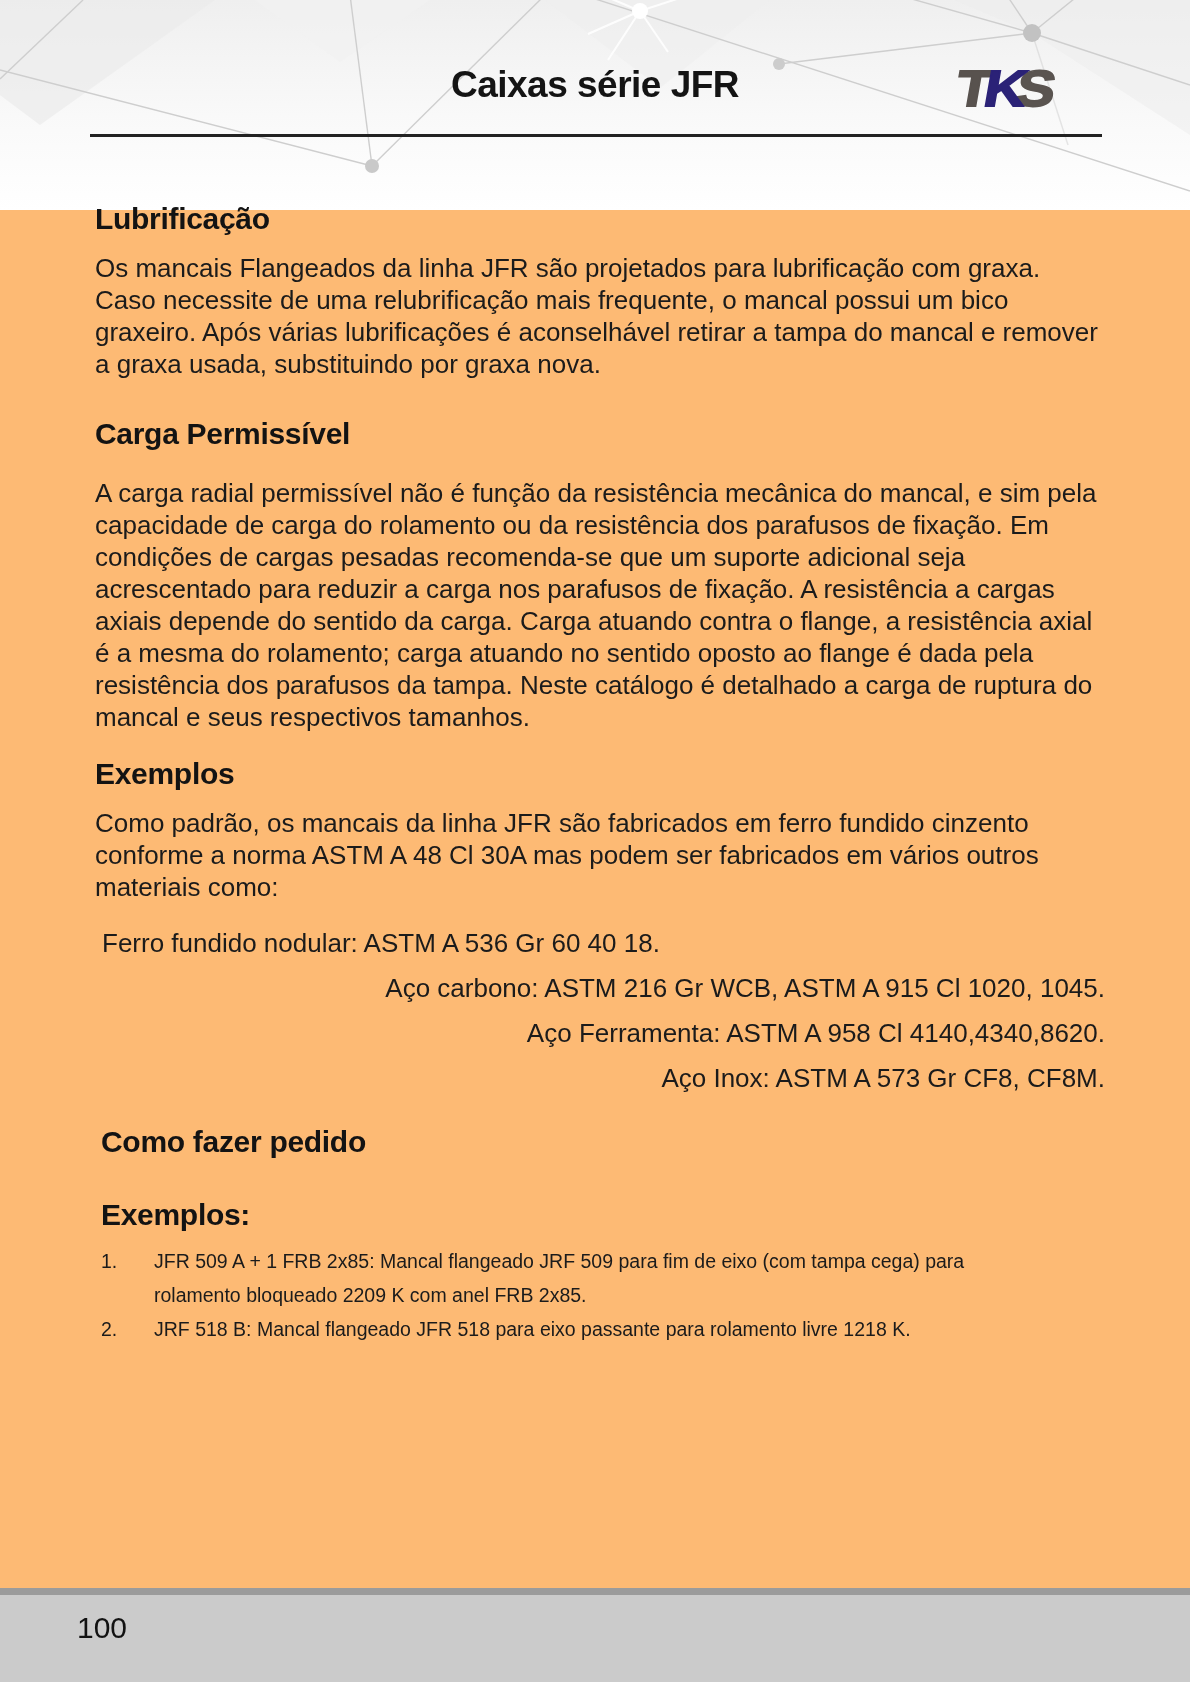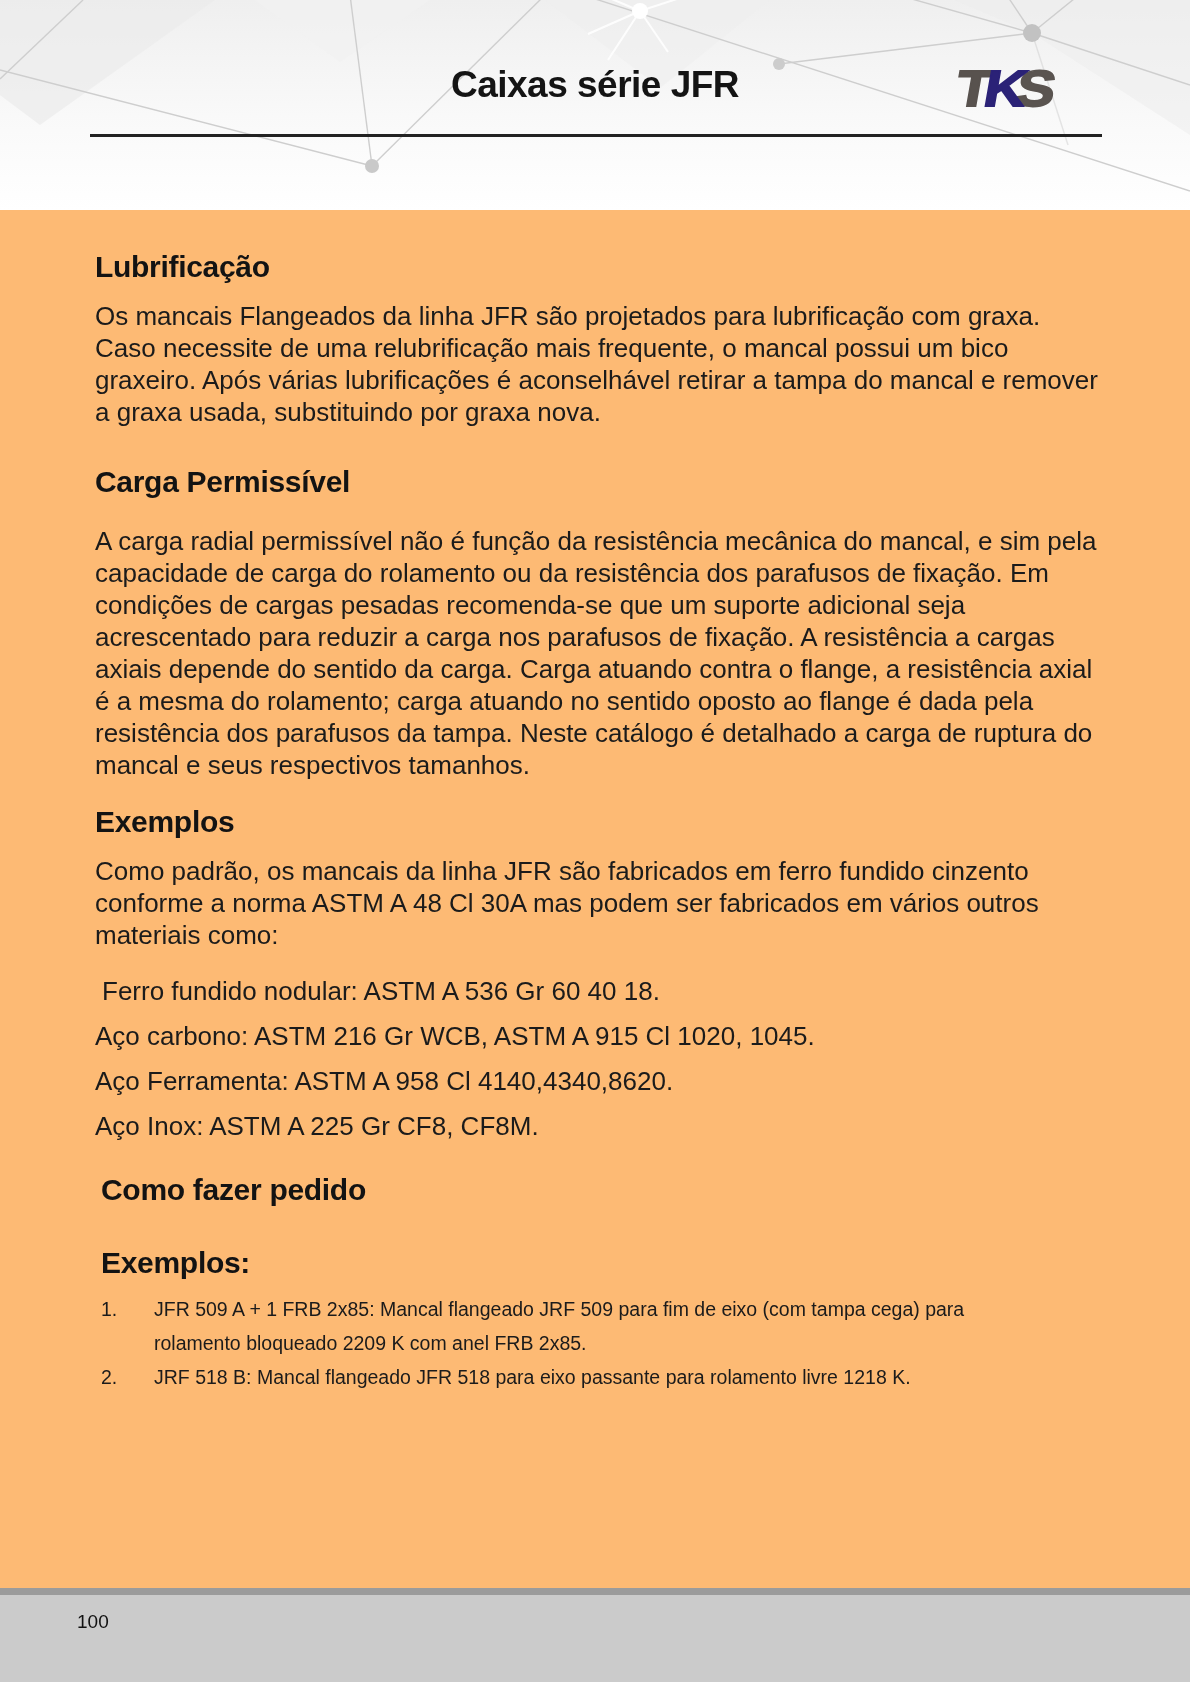--- a/index.html
+++ b/index.html
@@ -39,55 +39,55 @@
   .logo .lt { color:#58524e; -webkit-text-stroke:2px #58524e; }
   .logo .lk { color:#2b2277; -webkit-text-stroke:2px #2b2277; position:relative; z-index:2; }
   .logo .ls { color:#5a5450; -webkit-text-stroke:2px #5a5450; position:relative; z-index:1; margin-left:-3px; }
   .header-rule {
     position:absolute; top:134px; left:90px; width:1012px; height:3px;
     background:#222222;
   }
   
   .content {
     position:relative; z-index:1;
-    padding:111px 85px 0 95px;
+    padding:63px 85px 0 95px;
   }
   h2 {
     font-size:30px; font-weight:bold; line-height:38px; color:#131313;
     letter-spacing:-0.3px;
   }
   .content p {
     font-size:26px; line-height:32px; color:#1b1b1b;
   }
   .p-after-h { margin-top:14px; }
   .sec-carga   { margin-top:35px; }
   .carga-body  { margin-top:24px; }
   .sec-materiais { margin-top:22px; }
   .mat-item-first { margin-top:24px;margin-left:7px; }
-  .mat-item { margin-top:13px; }
+  .mat-item { margin-top:13px;text-align:right; }
   .sec-pedido { margin-top:29px; margin-left:6px; }
   .pedido-body { margin-top:20px; }
   .sec-exemplos { margin-top:35px; margin-left:6px; }
   .examples-list { margin-top:10px; list-style:none; }
   .examples-list li {
     display:flex; align-items:flex-start;
     font-size:19.5px; line-height:34px; color:#1b1b1b;
   }
   .examples-list .num { flex:0 0 53px; }
   .examples-list .itext { flex:1 1 auto; padding-right:60px; }
   
   .footer {
     position:absolute; left:0; bottom:0; width:1190px; height:94px;
     background:#cbcbcb;
     border-top:7px solid #9b9b9b;
     z-index:1;
   }
   .page-number {
     margin:16px 0 0 77px;
-    font-size:19px; color:#121212;
+    font-size:30px; color:#121212;
   }
 </style>
 </head>
 <body>
 
 <div class="page">
 
   <svg class="mesh" viewBox="0 0 1190 232" xmlns="http://www.w3.org/2000/svg" aria-hidden="true">
     <defs>
       <linearGradient id="fade" x1="0" y1="0" x2="0" y2="1">
@@ -146,21 +146,21 @@
       <h2>Carga Permissível</h2>
       <p class="carga-body">A carga radial permissível não é função da resistência mecânica do mancal, e sim pela capacidade de carga do rolamento ou da resistência dos parafusos de fixação. Em condições de cargas pesadas recomenda-se que um suporte adicional seja acrescentado para reduzir a carga nos parafusos de fixação. A resistência a cargas axiais depende do sentido da carga. Carga atuando contra o flange, a resistência axial é a mesma do rolamento; carga atuando no sentido oposto ao flange é dada pela resistência dos parafusos da tampa. Neste catálogo é detalhado a carga de ruptura do mancal e seus respectivos tamanhos.</p>
     </section>
 
     <section class="sec-materiais">
       <h2>Exemplos</h2>
       <p class="p-after-h">Como padrão, os mancais da linha JFR são fabricados em ferro fundido cinzento conforme a norma ASTM A 48 Cl 30A mas podem ser fabricados em vários outros materiais como:</p>
       <p class="mat-item-first">Ferro fundido nodular: ASTM A 536 Gr 60 40 18.</p>
       <p class="mat-item">Aço carbono: ASTM 216 Gr WCB, ASTM A 915 Cl 1020, 1045.</p>
       <p class="mat-item">Aço Ferramenta: ASTM A 958 Cl 4140,4340,8620.</p>
-      <p class="mat-item">Aço Inox: ASTM A 225 Gr CF8, CF8M.</p>
+      <p class="mat-item">Aço Inox: ASTM A 573 Gr CF8, CF8M.</p>
     </section>
 
     <section class="sec-pedido">
       <h2>Como fazer pedido</h2>
     </section>
 
     <section class="sec-exemplos">
       <h2>Exemplos:</h2>
       <ol class="examples-list">
         <li>

